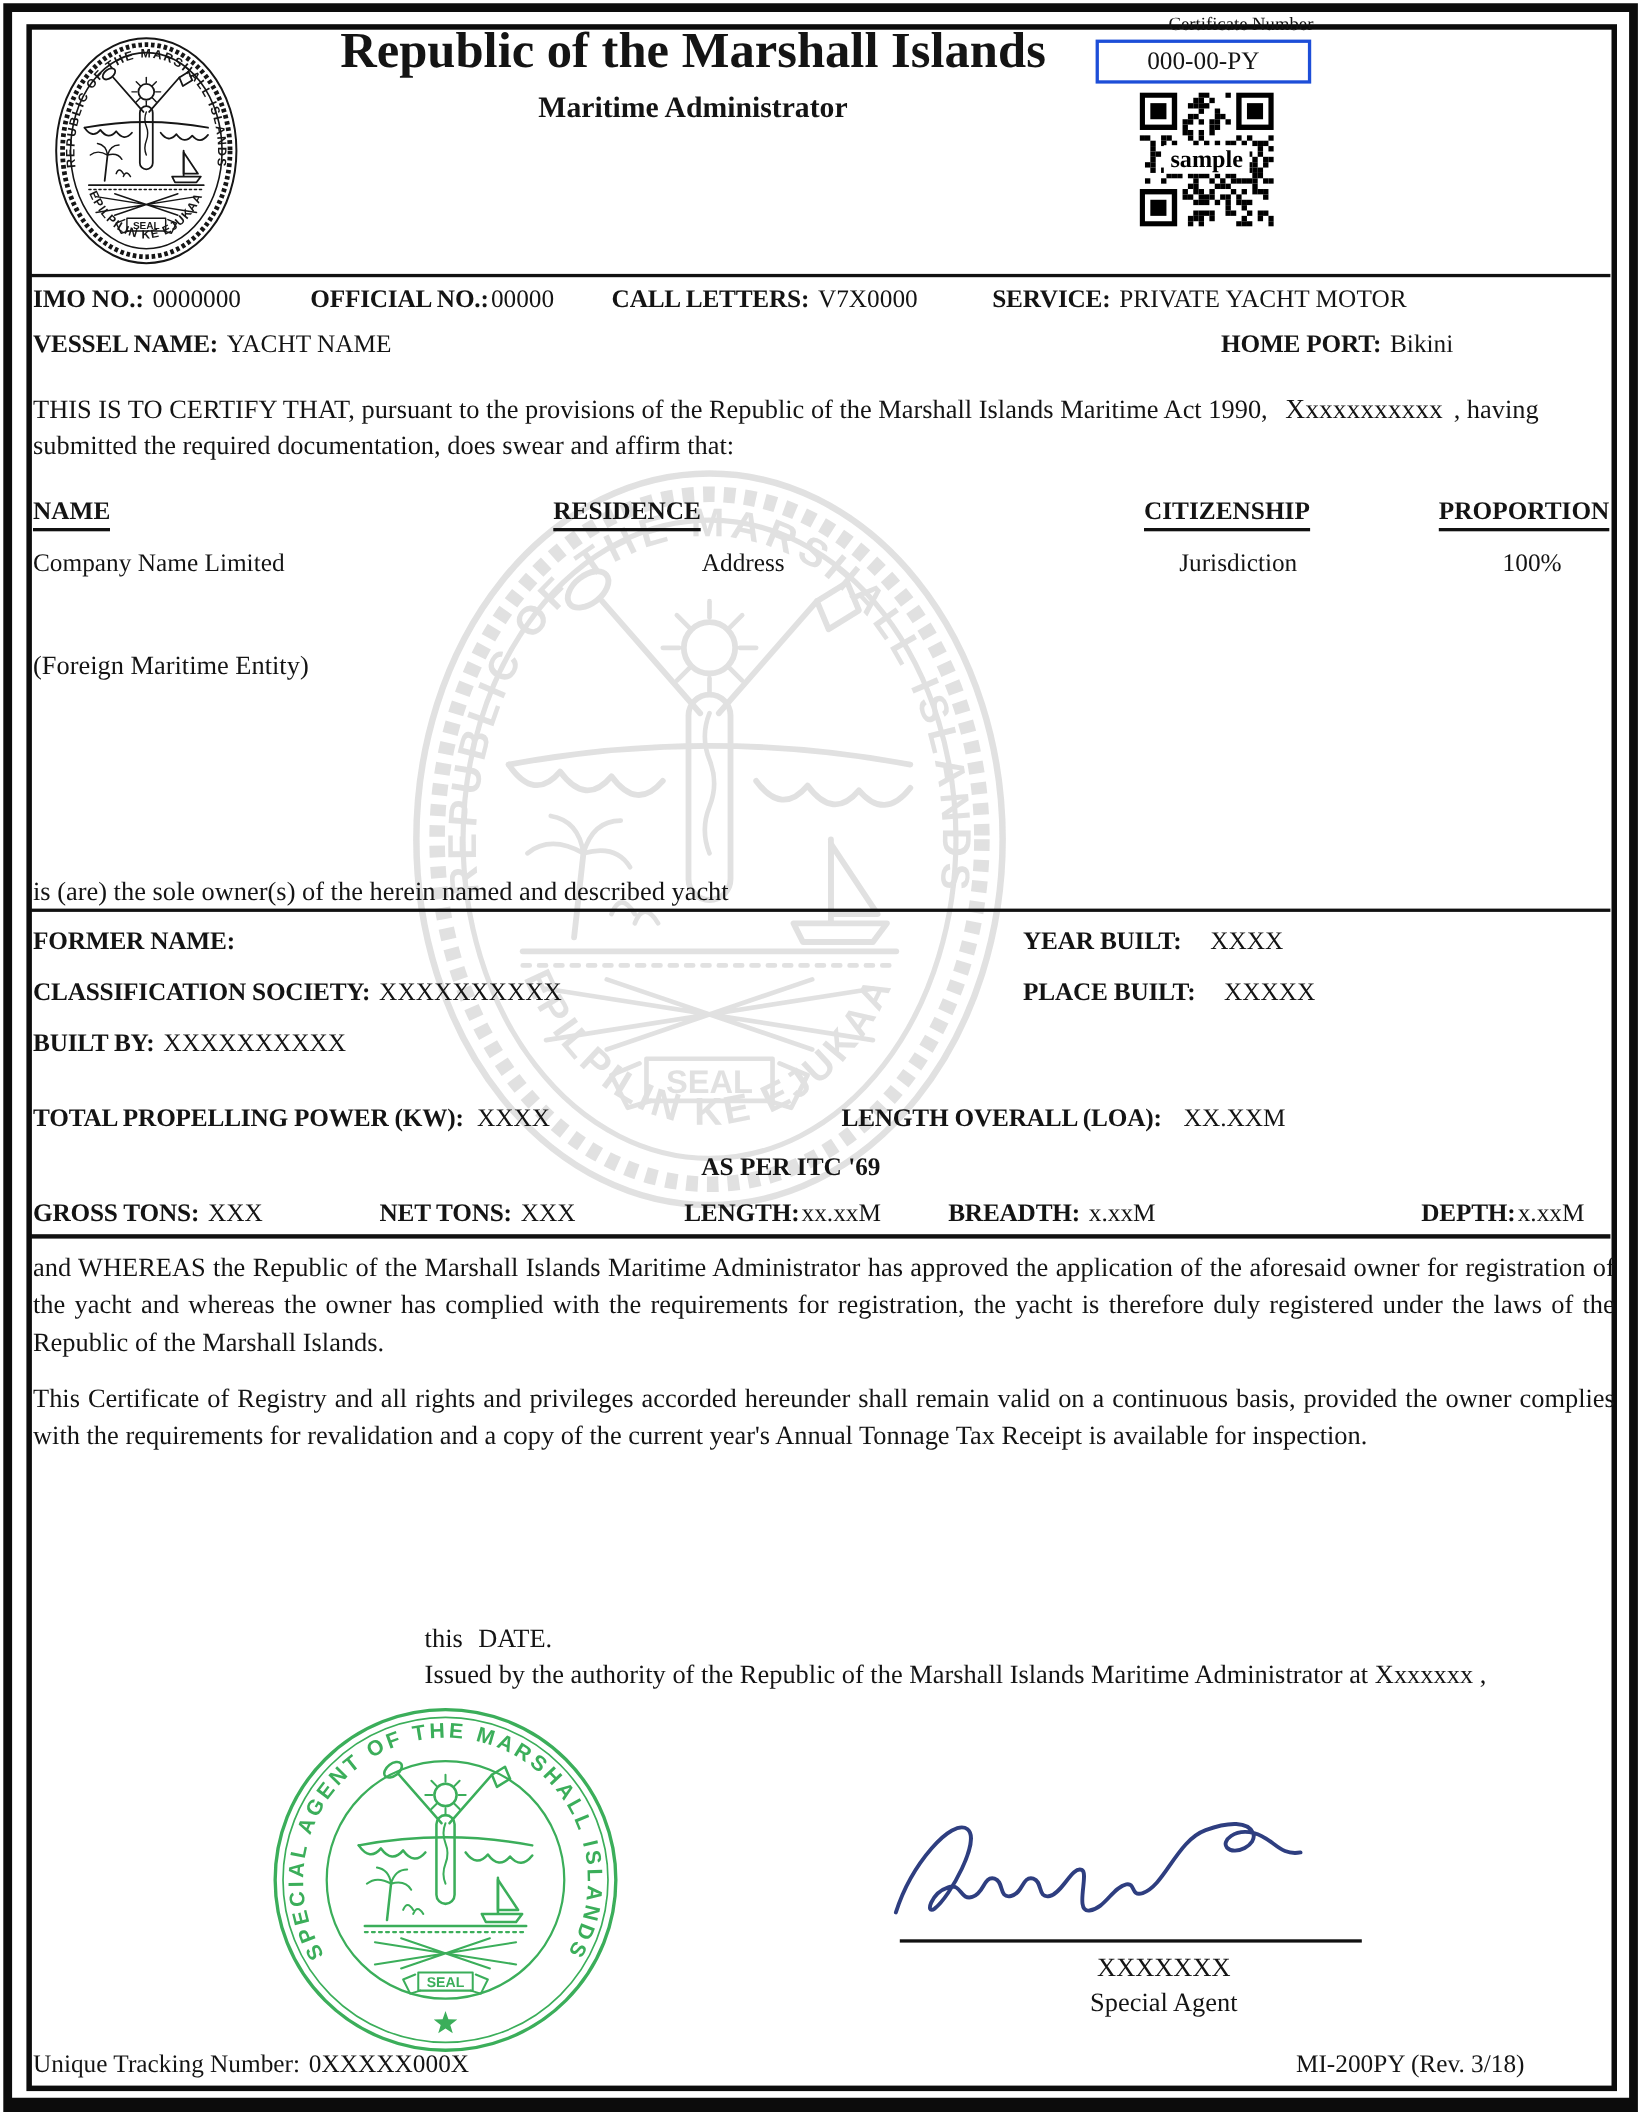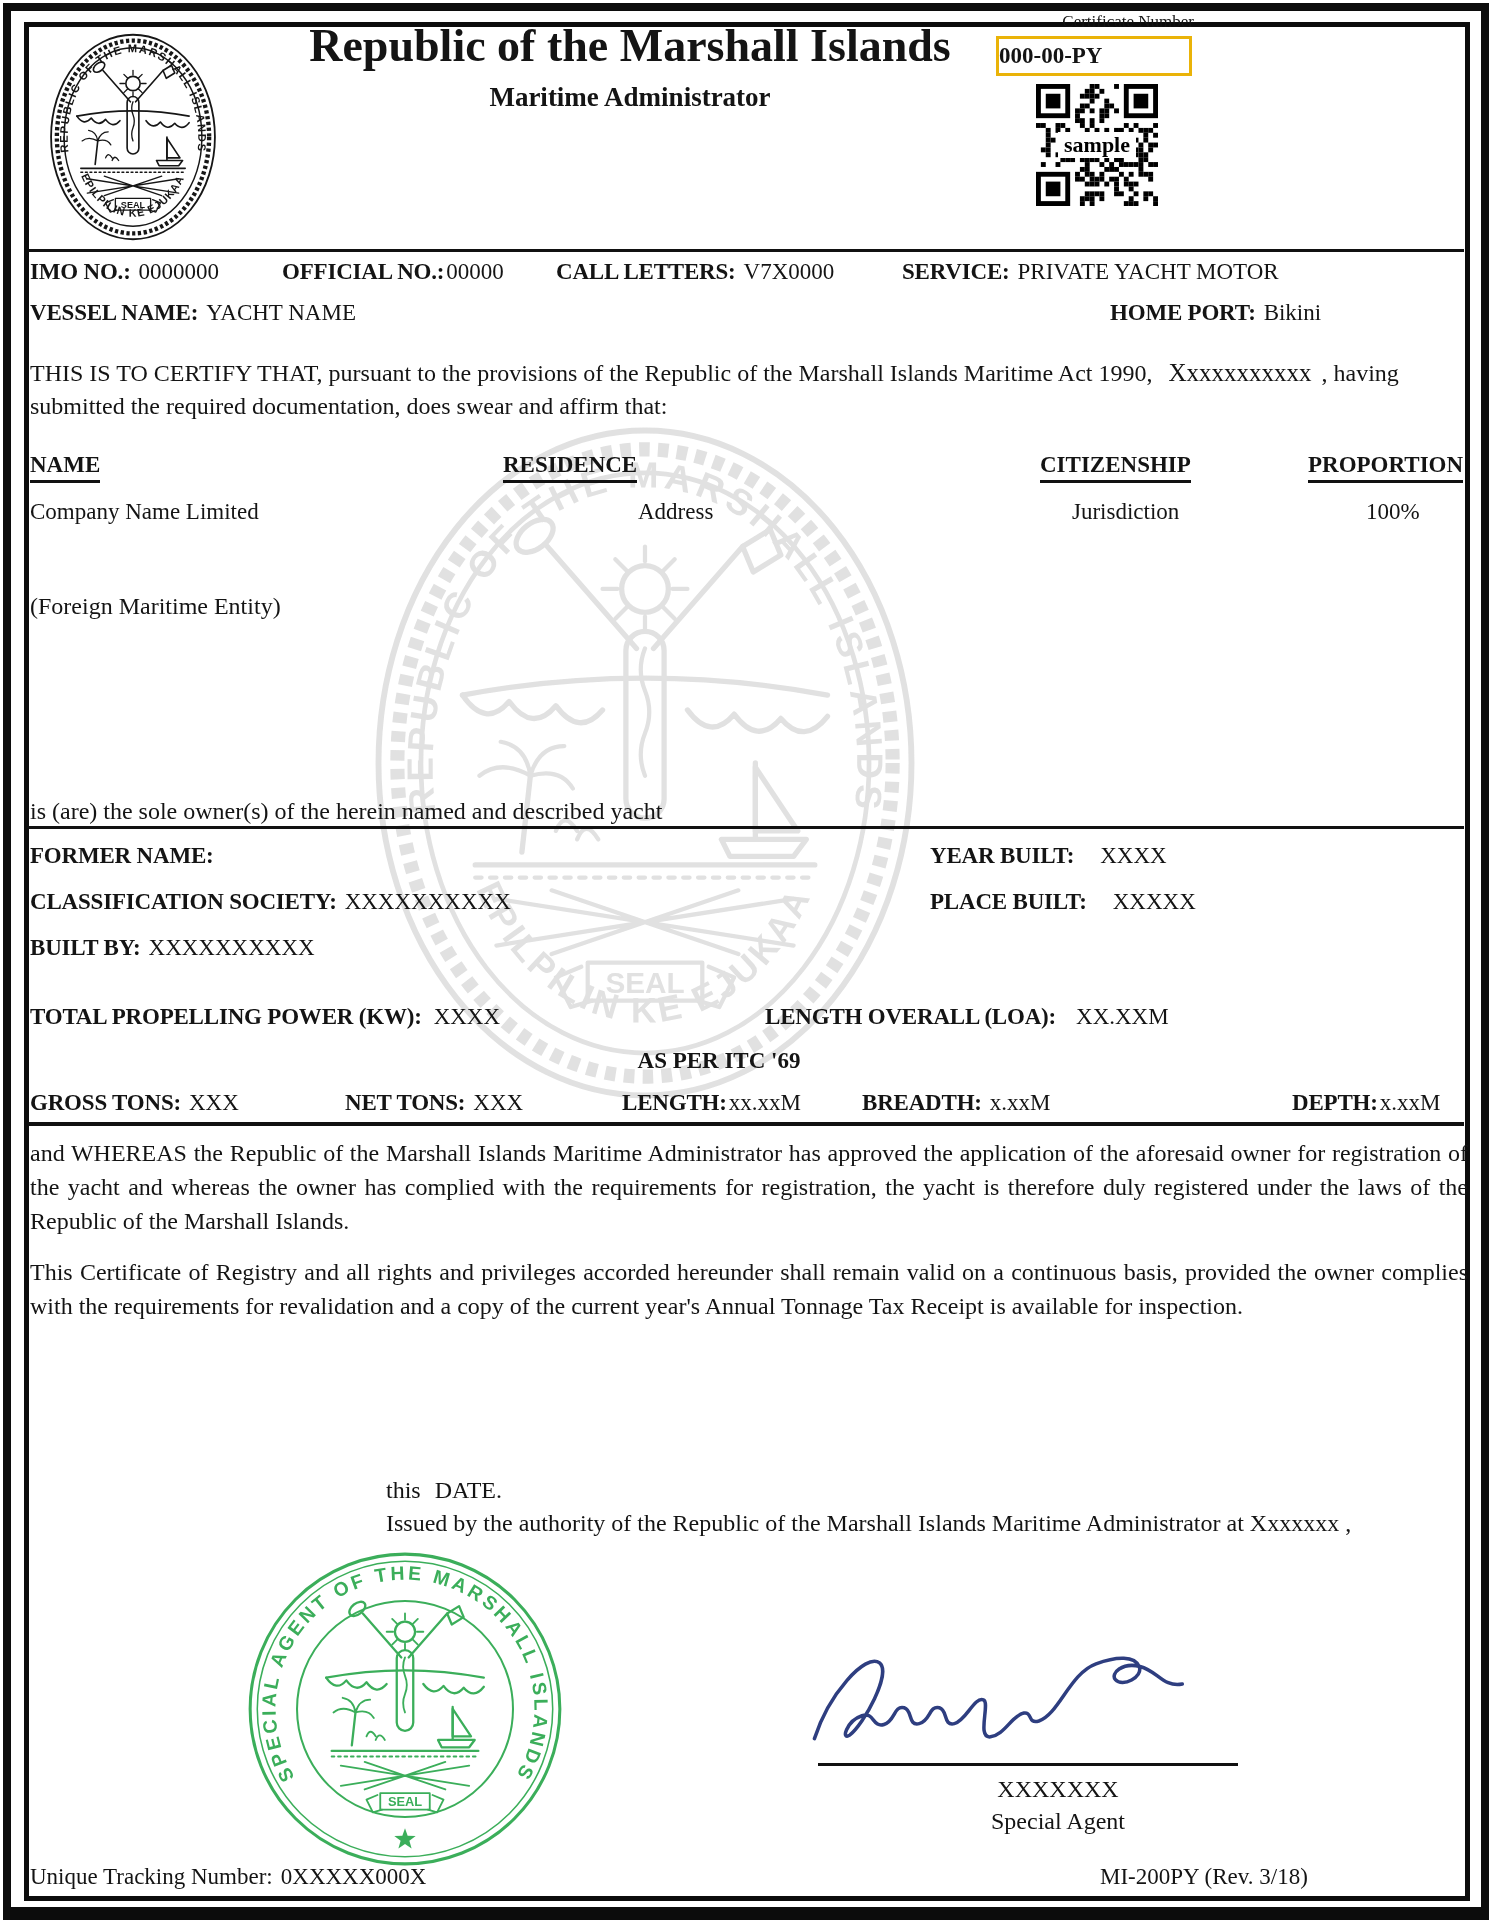--- a/index.html
+++ b/index.html
@@ -21,30 +21,30 @@
   .sp  { margin-left:8px; }
   .sp2 { margin-left:2px; }
   .sp3 { margin-left:12px; }
   .sp4 { margin-left:20px; }
   .sp5 { margin-left:26px; }
   .title-block { text-align:center; }
   .t1 { font-size:46px; font-weight:bold; line-height:52px; }
   .t2 { font-size:27px; font-weight:bold; margin-top:10px; }
   .t3 { font-size:31px; font-weight:bold; margin-top:24px; }
   .cert-label { font-size:17px; text-align:right; }
-  .cert-box { border:3px solid #eab308; text-align:left; font-weight:bold;
+  .cert-box { border:3px solid #1d4ed8; text-align:center; font-weight:normal;
     font-size:23px; line-height:34px; }
   .para { font-size:24px; line-height:33px; }
   .just { text-align:justify; line-height:34px; }
   .certify-name { font-size:25px; margin:0 10px 0 16px; }
   .col-hdr { font-weight:bold; font-size:23px; border-bottom:3px solid #111;
     padding-bottom:2px; white-space:nowrap;text-align:center; }
   .itc { font-weight:bold; font-size:23px; text-align:center; }
   .ctr { text-align:center; }
-  .rt { text-align:left; }
+  .rt { text-align:center; }
   .qr-wrap { width:122px; height:122px; }
   .qr-wrap svg { width:100%; height:100%; display:block; }
   .qr-overlay { position:absolute; left:50%; top:50%; transform:translate(-50%,-50%);
     background:#fff; padding:0 6px; font-size:22px; font-weight:bold; color:#000;
     white-space:nowrap; }
   .seal-bw { width:174px; height:226px; color:#161616; }
   .watermark { width:566px; height:722px; color:#dcdcdc; opacity:0.85; }
   .seal-green { width:326px; height:326px; }
   .sig-svg { width:490px; height:132px; }
   .footer { font-size:23px; }

